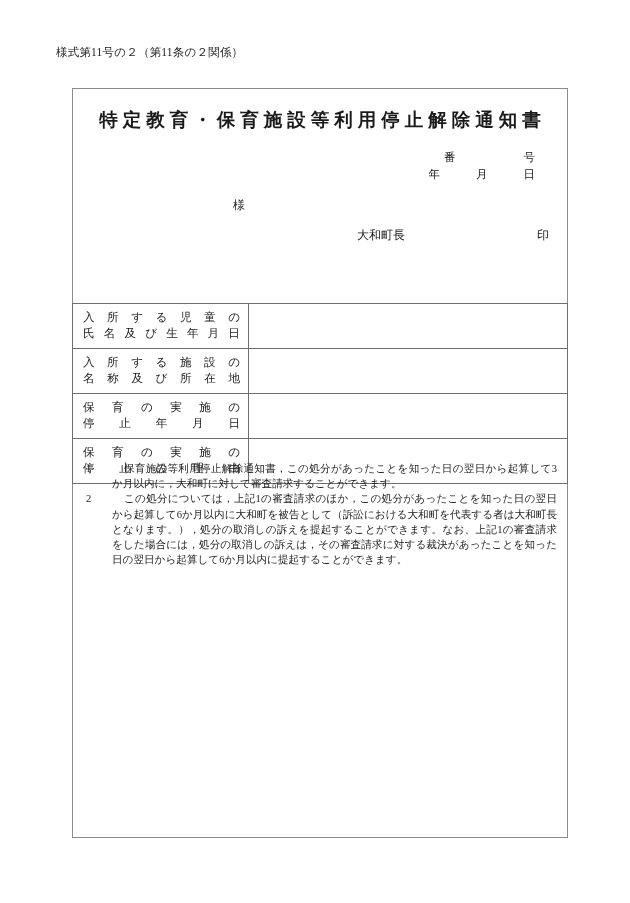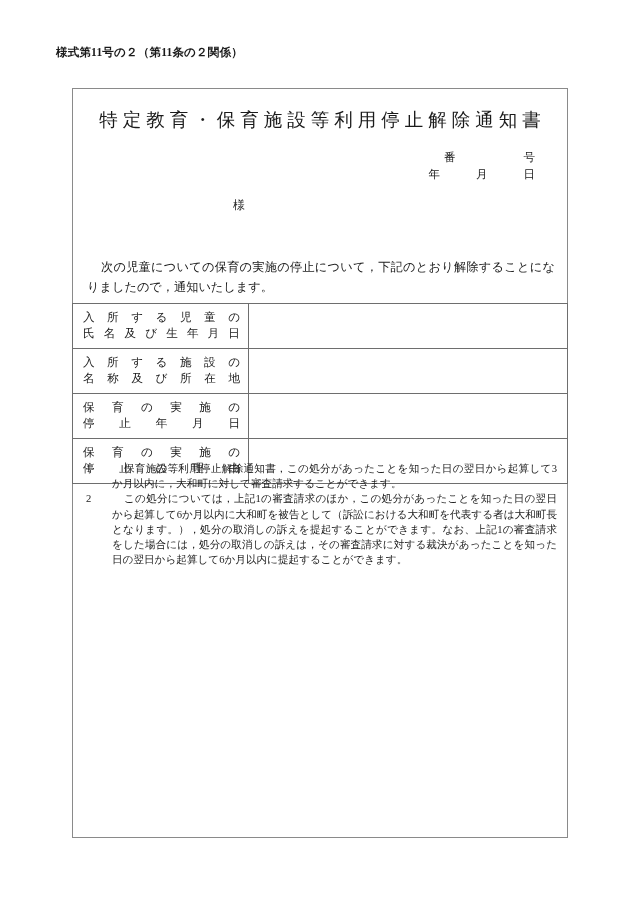--- a/index.html
+++ b/index.html
@@ -17,21 +17,20 @@
   }
 
   
   .form-no {
     position: absolute;
     left: 56px;
     top: 45px;
     font-size: 11.5px;
     letter-spacing: 0.2px;
     white-space: nowrap;
-    font-weight: bold;
   }
 
   
   .doc-frame {
     position: absolute;
     left: 72px;
     top: 88px;
     width: 496px;
     height: 750px;
     border: 1px solid #8a8a8a;
@@ -49,20 +48,21 @@
   .doc-title {
     position: absolute;
     left: 0;
     right: 0;
     top: 18px;
     text-align: center;
     font-size: 18.5px;
     letter-spacing: 5px;
     text-indent: 5px;
     white-space: nowrap;
+    font-weight: bold;
   }
 
   
   .meta-block {
     position: absolute;
     right: 18px;
     top: 60px;
     width: 200px;
     font-size: 11.5px;
   }
@@ -187,22 +187,25 @@
         </div>
         <div class="meta-row">
           <span class="m-y">年</span>
           <span class="m-m">月</span>
           <span class="m-d">日</span>
         </div>
       </div>
 
       <div class="addressee">様</div>
 
-
-      <div class="body-para">次の児童についての保育の実施の停止について，下記のとおり解除することになりましたので，通知いたします。</div>
+      <div class="issuer-row">
+        <span class="issuer-name">大和町長</span>
+        <span class="issuer-seal">印</span>
+      </div>
+
 
       <table class="form-table">
         <tbody>
           <tr>
             <td class="label-cell">
               <div class="label-line">
                   <span>入</span>
                   <span>所</span>
                   <span>す</span>
                   <span>る</span>

